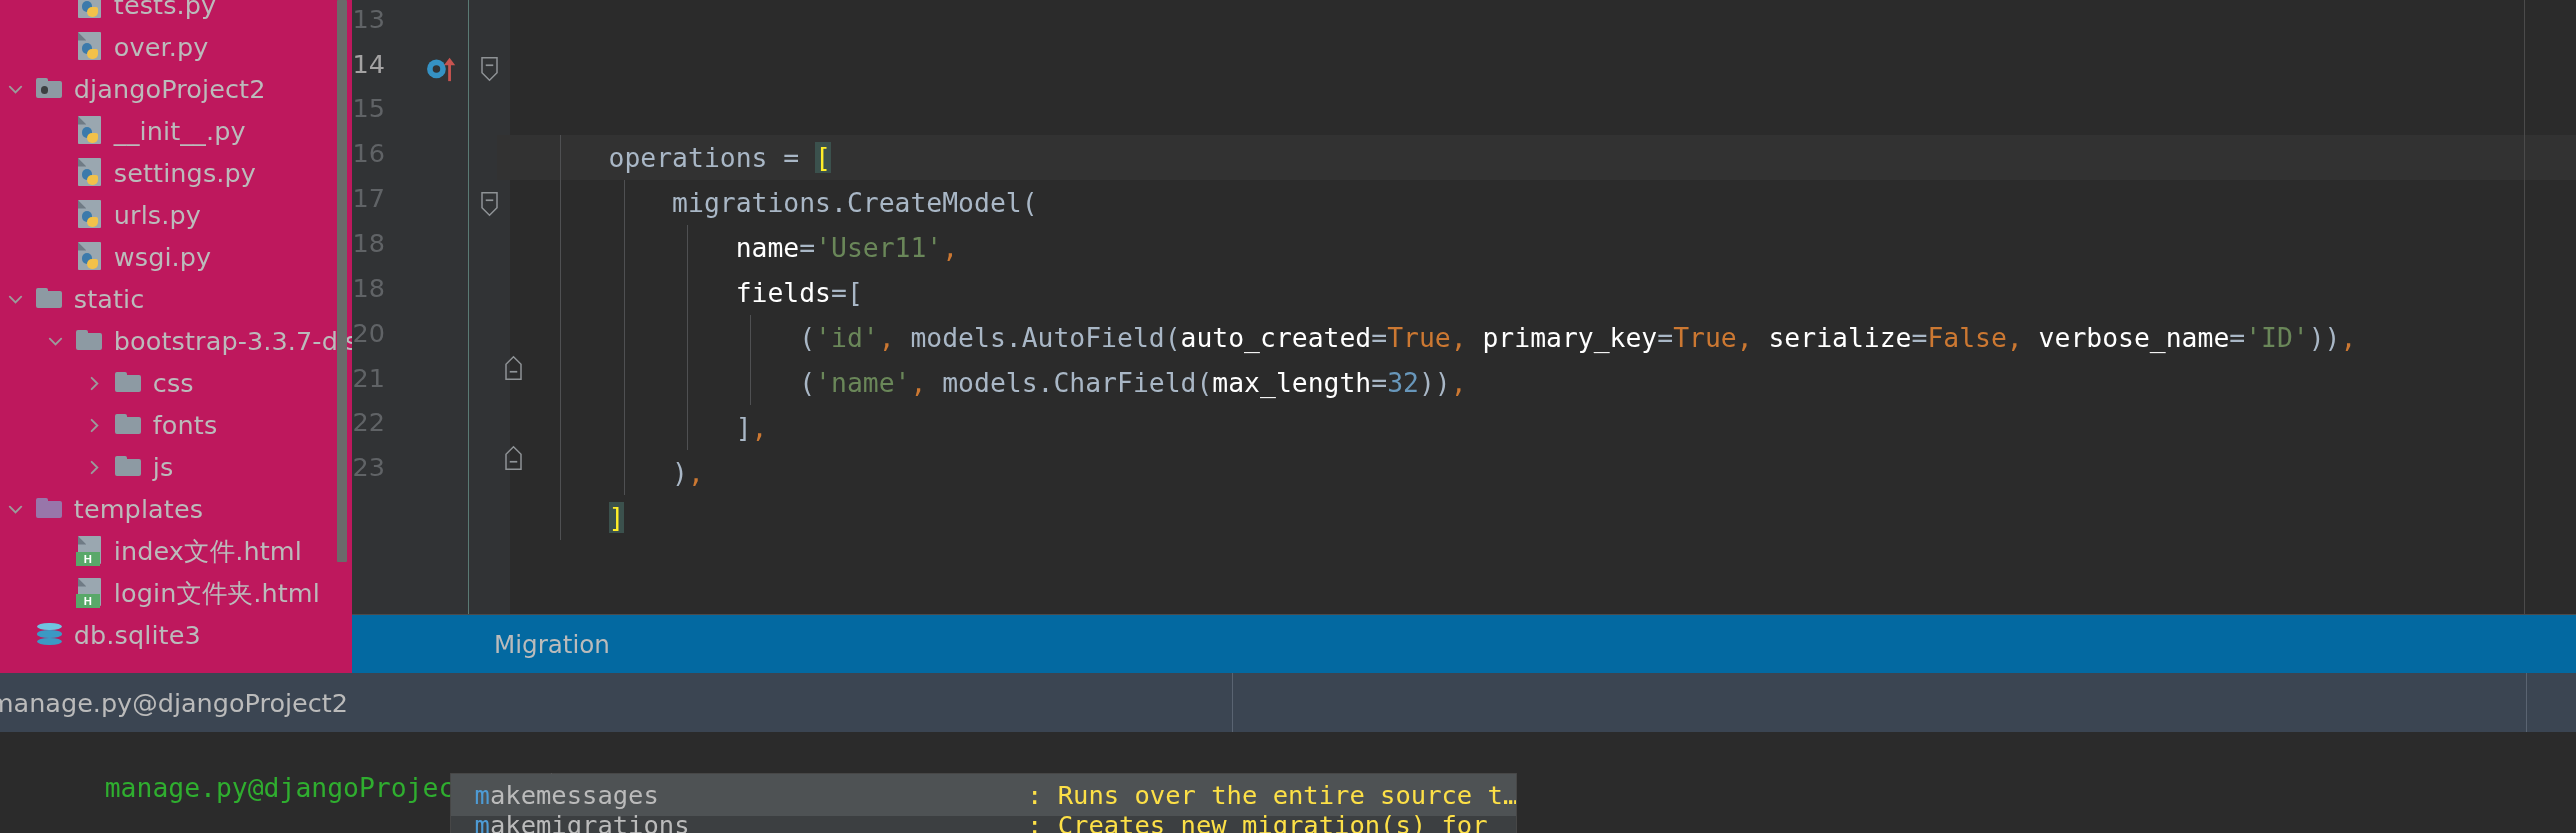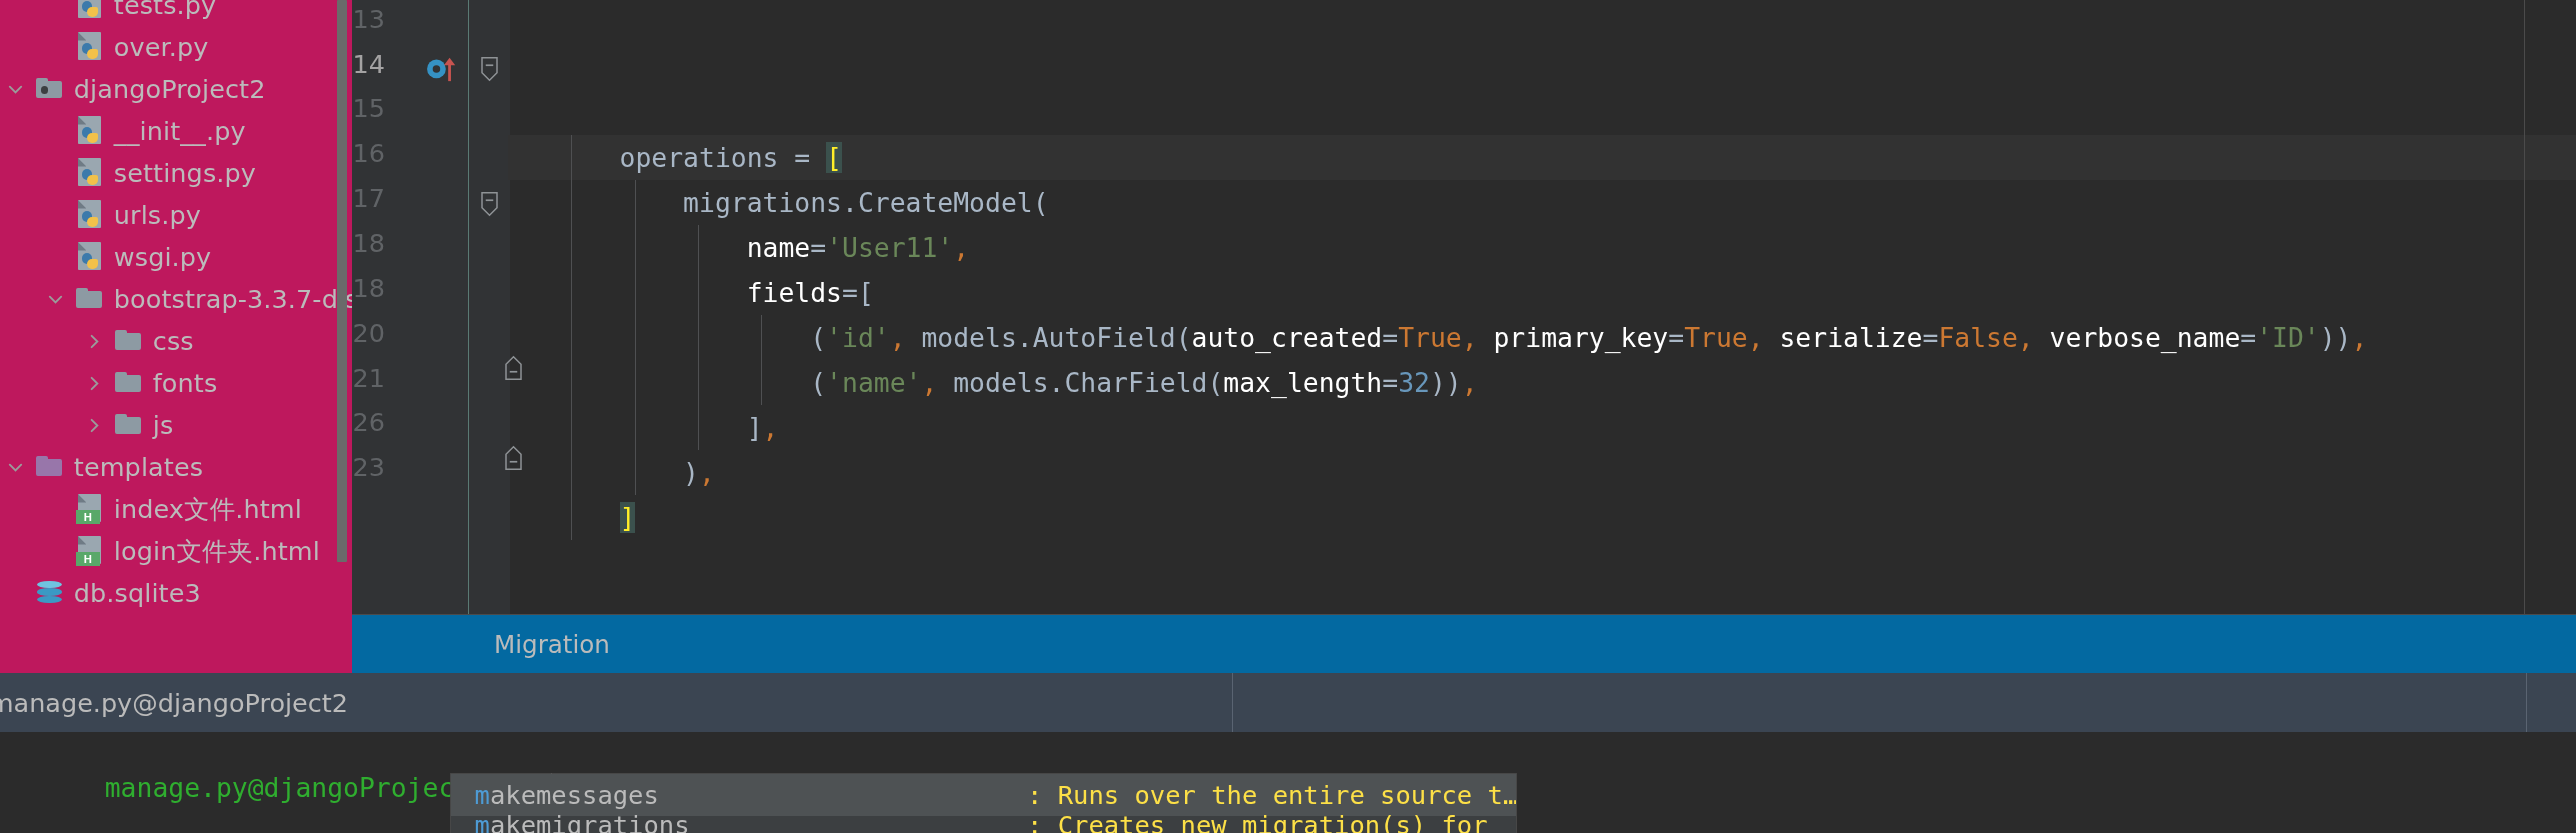--- a/index.html
+++ b/index.html
@@ -122,21 +122,21 @@
   .gutter-mark { position: absolute; left: 74px; }
 
   .foldstrip {
     position: absolute; left: 116px; top: 0; width: 42px; height: 614px;
     background: #313335;
     border-left: 1.9px solid #5a7a74;
   }
   .fold-icon { position: absolute; left: 9.4px; }
 
   .code-area {
-    position: absolute; left: 156px; top: 0; right: 0; height: 440px;
+    position: absolute; left: 145px; top: 0; right: 0; height: 440px;
     font-family: "DejaVu Sans Mono", monospace;
     font-size: 26.4px;
     line-height: 45px;
     color: #a9b7c6;
     white-space: pre;
   }
   .cline { position: relative; height: 45px; padding-left: 48px; }
   .cline.hl { background: #323232; }
   .indent-guide { position: absolute; top: 0; width: 0.9px; height: 45px; background: #4f5052; }
 
@@ -315,20 +315,34 @@
           <span class="twisty" style="margin-left: 40px;"></span>
           <span class="ficon">
             <span class="ico-py">
               <span class="sheet"></span>
               <span class="fold"></span>
               <span class="snake-b"></span>
               <span class="snake-y"></span>
             </span>
           </span>
           <span class="lbl">wsgi.py</span>
+        </div>
+        <div class="tree-row">
+          <span class="twisty" style="margin-left: 0px;">
+            <svg width="19" height="19" viewBox="0 0 20 20">
+              <path d="M4 7 L10 13 L16 7" stroke="#9b9b9b" stroke-width="2" fill="none" stroke-linecap="round"></path>
+            </svg>
+          </span>
+          <span class="ficon">
+            <span class="ico-folder">
+              <span class="tab"></span>
+              <span class="body"></span>
+            </span>
+          </span>
+          <span class="lbl">static</span>
         </div>
         <div class="tree-row">
           <span class="twisty" style="margin-left: 40px;">
             <svg width="19" height="19" viewBox="0 0 20 20">
               <path d="M4 7 L10 13 L16 7" stroke="#9b9b9b" stroke-width="2" fill="none" stroke-linecap="round"></path>
             </svg>
           </span>
           <span class="ficon">
             <span class="ico-folder">
               <span class="tab"></span>
@@ -441,21 +455,21 @@
               <path d="M25 30 L25 8" stroke="#c75450" stroke-width="3"></path>
               <path d="M19 13 L25 5 L31 13 Z" fill="#c75450"></path>
             </svg></div>
           <div class="ln" style="top: 93px;">15</div>
           <div class="ln" style="top: 138px;">16</div>
           <div class="ln" style="top: 183px;">17</div>
           <div class="ln" style="top: 228px;">18</div>
           <div class="ln" style="top: 273px;">18</div>
           <div class="ln" style="top: 318px;">20</div>
           <div class="ln" style="top: 363px;">21</div>
-          <div class="ln" style="top: 407px;">26</div>
+          <div class="ln" style="top: 407px;">22</div>
           <div class="ln" style="top: 452px;">23</div>
         </div>
     </div>
     <div class="foldstrip">
       <div id="fold-host">
           <div class="fold-icon" style="top: 54px;"><svg width="23" height="30" viewBox="0 0 24 32">
               <path d="M4 4 L20 4 L20 20 L12 28 L4 20 Z" fill="none" stroke="#8f9396" stroke-width="1.6"></path>
               <path d="M8 12 L16 12" stroke="#8f9396" stroke-width="1.8"></path>
             </svg></div>
           <div class="fold-icon" style="top: 189px;"><svg width="23" height="30" viewBox="0 0 24 32">

